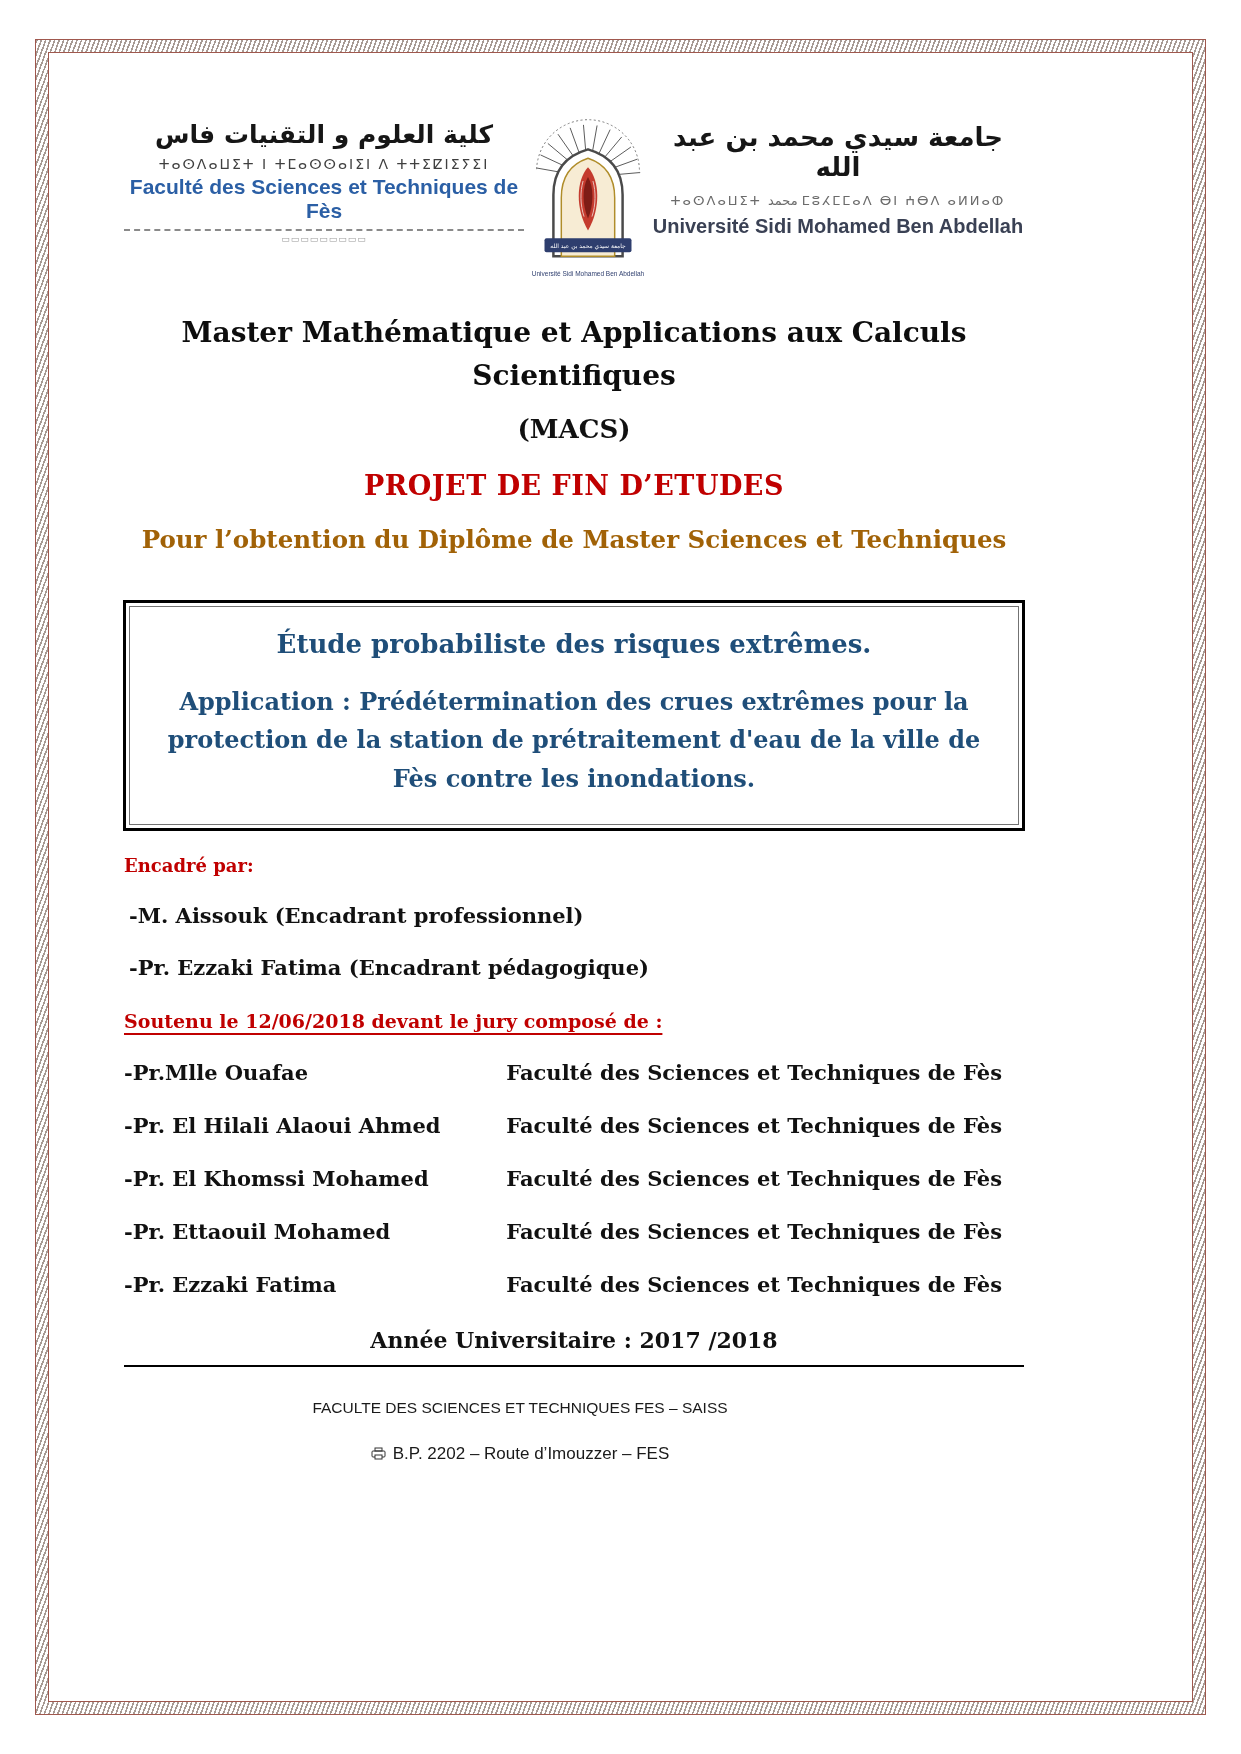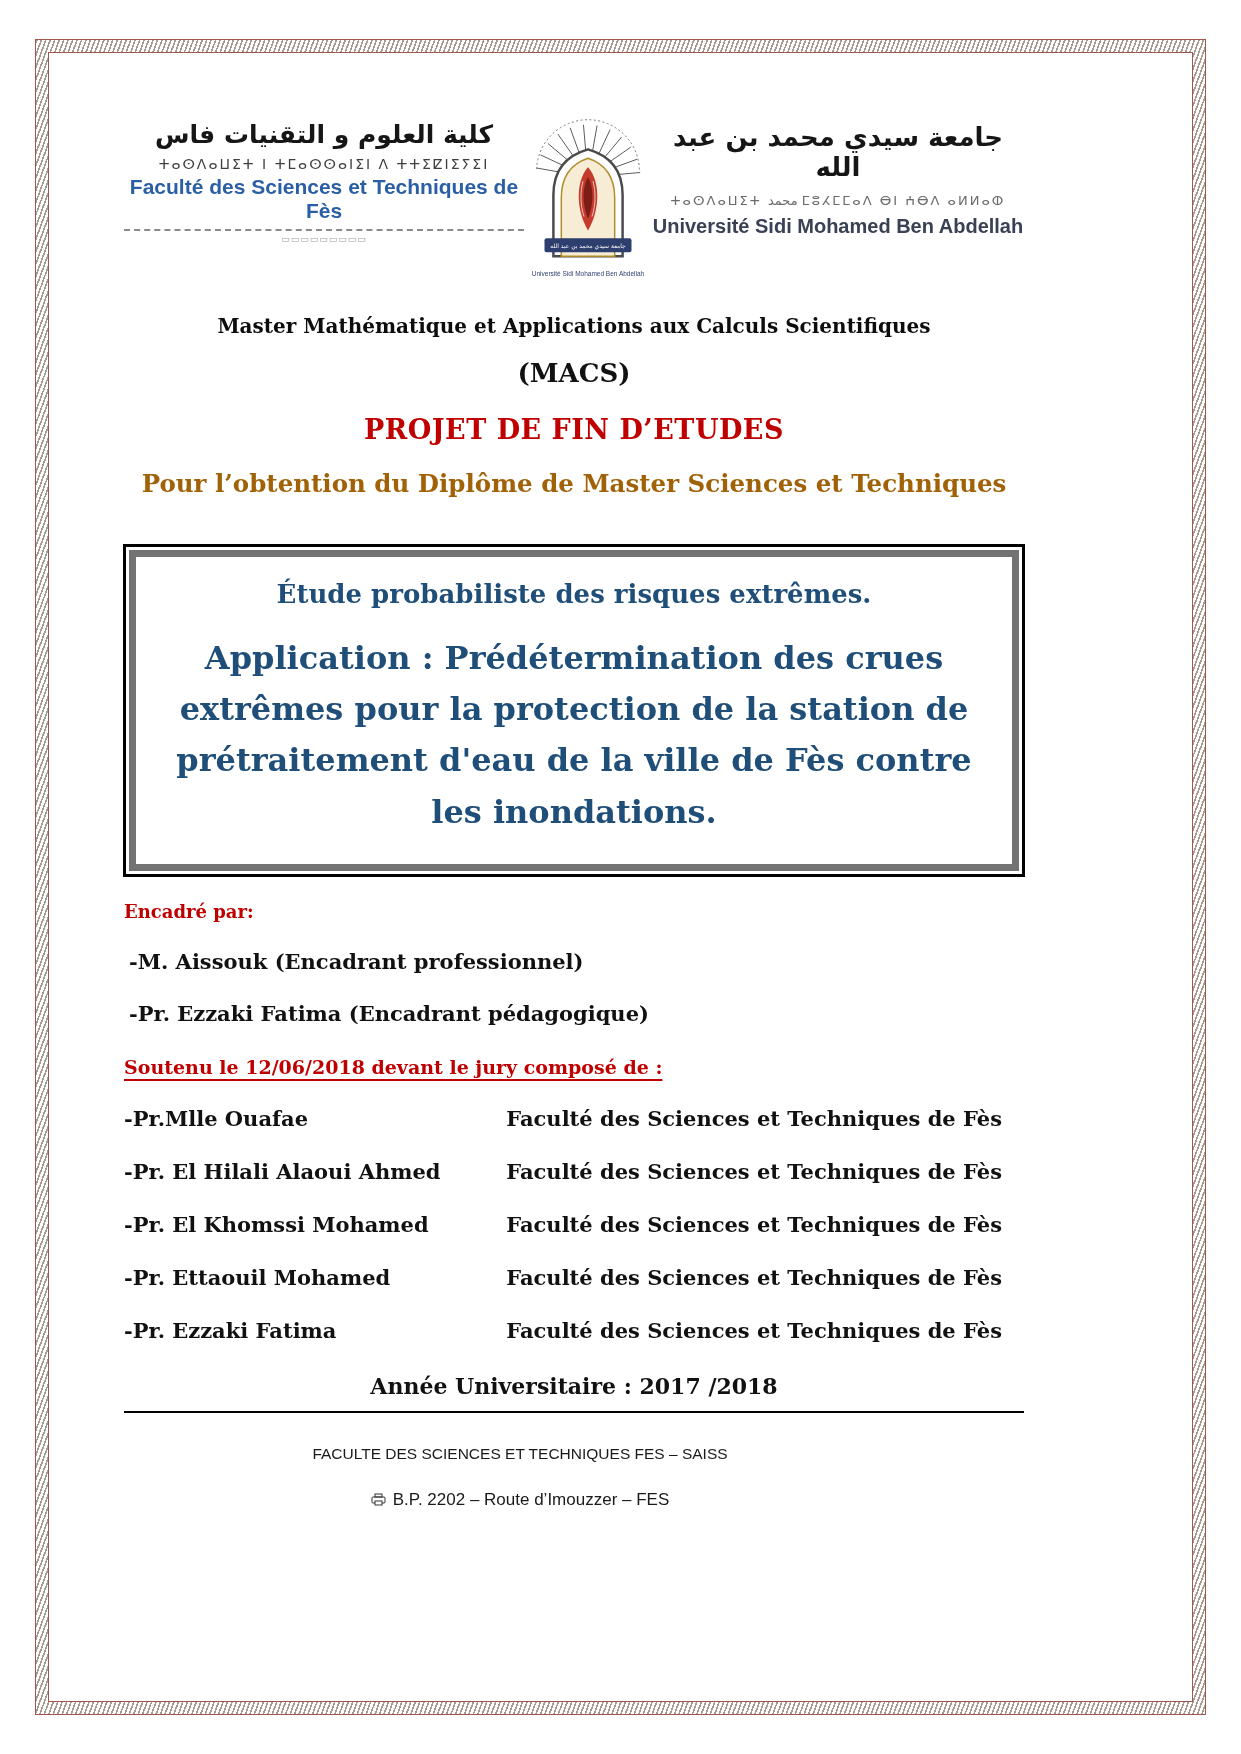--- a/index.html
+++ b/index.html
@@ -40,32 +40,32 @@
   .hdr-right .latin-name { font-size:20px; color:#3A4154; margin-top:7px; }
 
   .dash-rule { margin-top:6px; border-top:2px dashed #8a8a8a; height:0; }
   .ornament  { text-align:center; color:#9a9a9a; font-size:9px; letter-spacing:1px; margin-top:3px;
                font-family:"DejaVu Sans",sans-serif; }
 
   .emblem-caption { font-family:"Liberation Sans",sans-serif; font-size:6.5px; color:#2e3e6e;
                     margin-top:2px; white-space:nowrap; }
 
   
-  .degree-title { margin:34px auto 0; width:860px; font-size:20px; font-weight:bold;
+  .degree-title { margin:34px auto 0; width:860px; font-size:28px; font-weight:bold;
                   text-align:center; line-height:1.55; color:#0d0d0d; }
   .acronym  { margin-top:16px; font-size:26px; font-weight:bold; text-align:center; }
   .project-heading { margin-top:26px; font-size:27px; font-weight:bold; color:#C00000;
                      text-align:center; letter-spacing:0.5px; }
   .purpose  { margin-top:24px; font-size:24.5px; font-weight:bold; color:#a16207;
               text-align:center; white-space:nowrap; }
 
-  .subject-box { margin:52px 5px 0; border:7px solid #737373; outline:3px solid #000; outline-offset:3px;
+  .subject-box { margin:52px 5px 0; border:1px solid #737373; outline:3px solid #000; outline-offset:3px;
                  padding:22px 24px 26px; text-align:center; color:#1F4E79; font-weight:bold; }
   .subject-line1 { font-size:26px; }
-  .subject-line2 { font-size:32px; margin-top:24px; line-height:1.6; }
+  .subject-line2 { font-size:24px; margin-top:24px; line-height:1.6; }
 
   .realise { margin-top:36px; }
   .label-red { color:#C00000; font-weight:bold; font-size:18px; }
   .realise-name { font-weight:bold; font-size:23px; }
 
   .encadre { margin-top:30px; }
   .supervisor { margin-top:27px; font-size:21px; font-weight:bold; padding-left:5px; }
 
   .jury-heading { margin-top:30px; color:#C00000; font-weight:bold; font-size:19px;
                   text-decoration:underline; text-decoration-thickness:2px; text-underline-offset:5px; }

